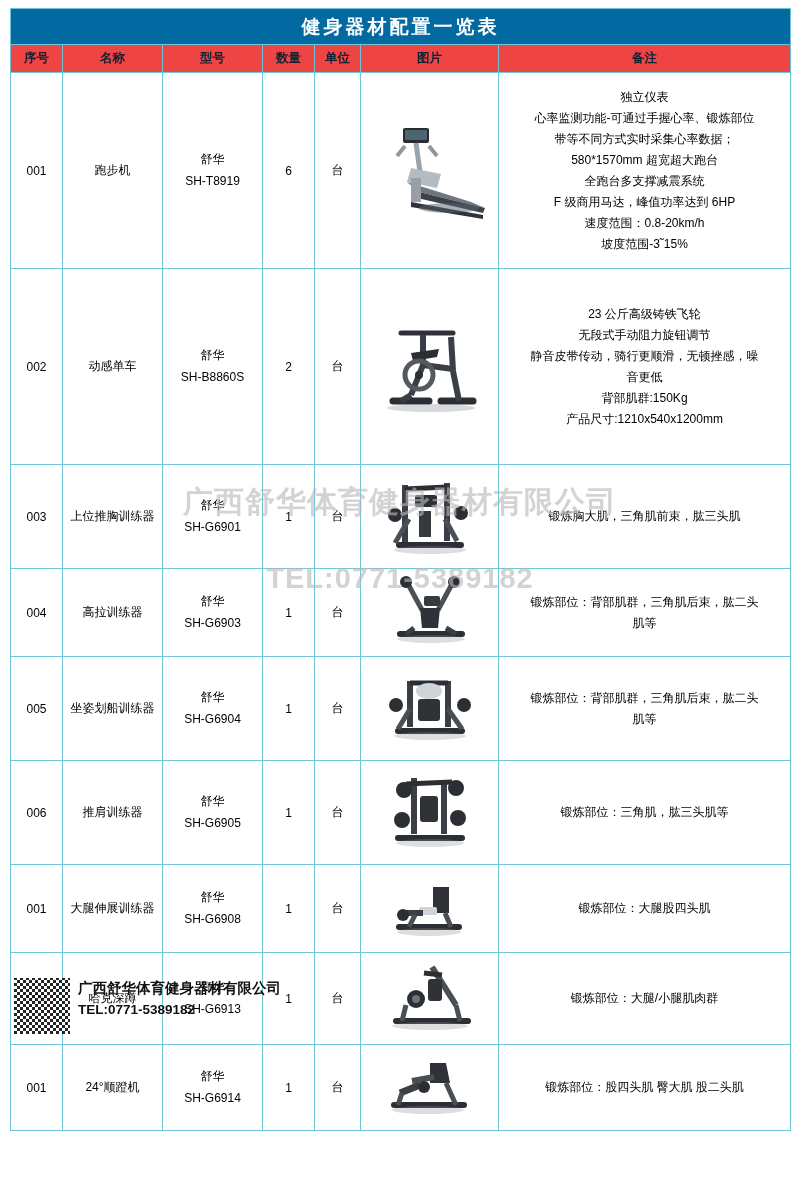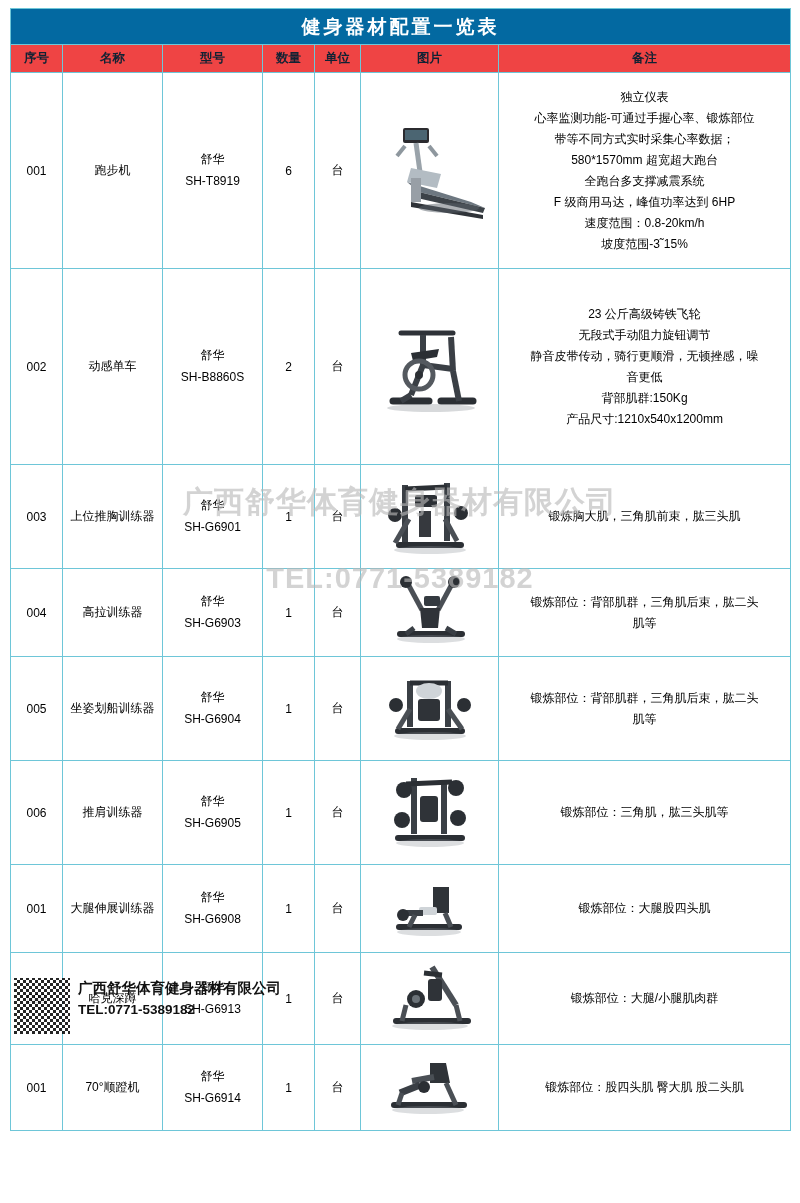--- a/index.html
+++ b/index.html
@@ -405,21 +405,21 @@
           <ellipse cx="58" cy="67" rx="38" ry="4" fill="#8b9298" opacity=".3"></ellipse>
         </svg>
       </td>
       <td class="note">
         <div>锻炼部位：大腿/小腿肌肉群</div>
       </td>
     </tr>
 
     <tr style="height:86px">
       <td class="c">001</td>
-      <td class="namecell">70°顺蹬机</td>
+      <td class="namecell">24°顺蹬机</td>
       <td class="modelcell">
         <div>舒华</div>
         <div>SH-G6914</div>
       </td>
       <td class="c">1</td>
       <td class="c">台</td>
       <td class="imgcell">
         <svg class="eq" width="116" height="70" viewBox="0 0 116 70">
           <path d="M58 10 L74 10 L78 30 L58 30 Z" fill="#2f3338"></path>
           <path d="M40 28 L62 24" stroke="#4a4f55" stroke-width="6"></path>

